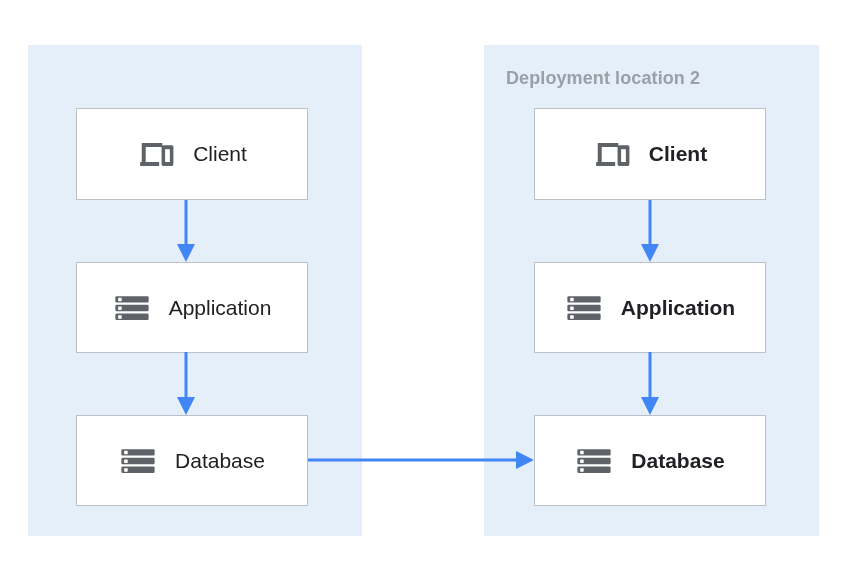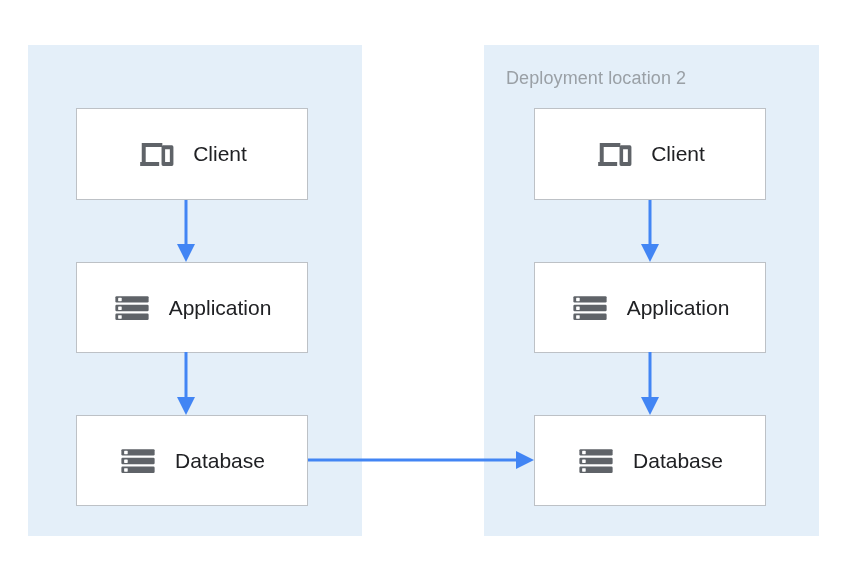--- a/index.html
+++ b/index.html
@@ -96,21 +96,21 @@
           <rect x="3" y="9" width="42" height="8" rx="1.5" fill="#5f6368"></rect>
           <rect x="6.5" y="11" width="4.5" height="4.5" rx="0.6" fill="#ffffff"></rect>
           <rect x="3" y="20" width="42" height="8" rx="1.5" fill="#5f6368"></rect>
           <rect x="6.5" y="22" width="4.5" height="4.5" rx="0.6" fill="#ffffff"></rect>
           <rect x="3" y="31" width="42" height="8" rx="1.5" fill="#5f6368"></rect>
           <rect x="6.5" y="33" width="4.5" height="4.5" rx="0.6" fill="#ffffff"></rect>
         </svg>
         <span class="node-label" style="color: rgb(32, 33, 36);">Database</span>
       </div>
     </div>
-    <div class="zone" style="left: 484px; top: 45px; width: 335px; height: 491px; background: rgb(228, 239, 249);">
+    <div class="zone" style="left: 484px; top: 45px; width: 335px; height: 491px; background: rgb(228, 239, 249); font-weight: bold;">
       <div class="zone-label" style="color: rgb(154, 160, 166);">Deployment location 2</div>
       <div class="node" style="left: 50px; top: 63px; width: 232px; height: 92px; background: rgb(255, 255, 255); border-color: rgb(189, 193, 198);">
         <svg viewBox="0 0 48 48" class="node-icon">
           <path d="M6 10 h26 v5 H11 v19 h17 v5 H4 v-5 h2 V10 Z" fill="#5f6368"></path>
           <path d="M33 13 h11 a2 2 0 0 1 2 2 v22 a2 2 0 0 1 -2 2 h-11 a2 2 0 0 1 -2 -2 v-22 a2 2 0 0 1 2 -2 Z M35.5 18 h6 v16 h-6 Z" fill="#5f6368" fill-rule="evenodd"></path>
         </svg>
         <span class="node-label" style="color: rgb(32, 33, 36);">Client</span>
       </div>
       <div class="node" style="left: 50px; top: 217px; width: 232px; height: 91px; background: rgb(255, 255, 255); border-color: rgb(189, 193, 198);">
         <svg viewBox="0 0 48 48" class="node-icon">

